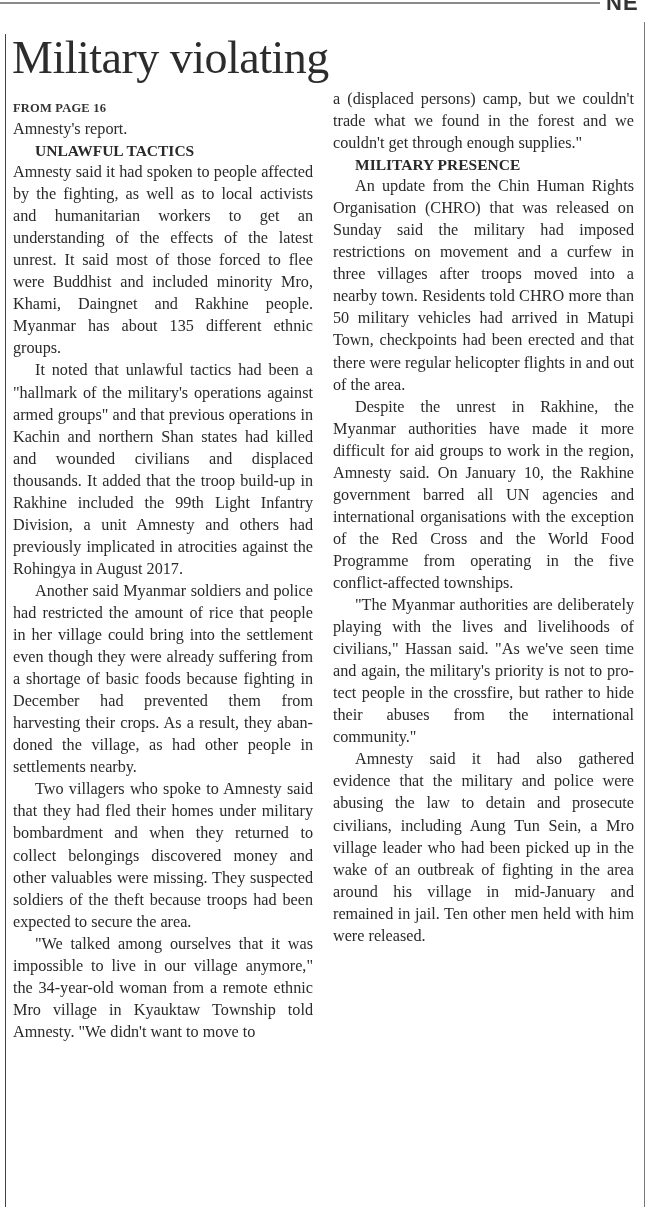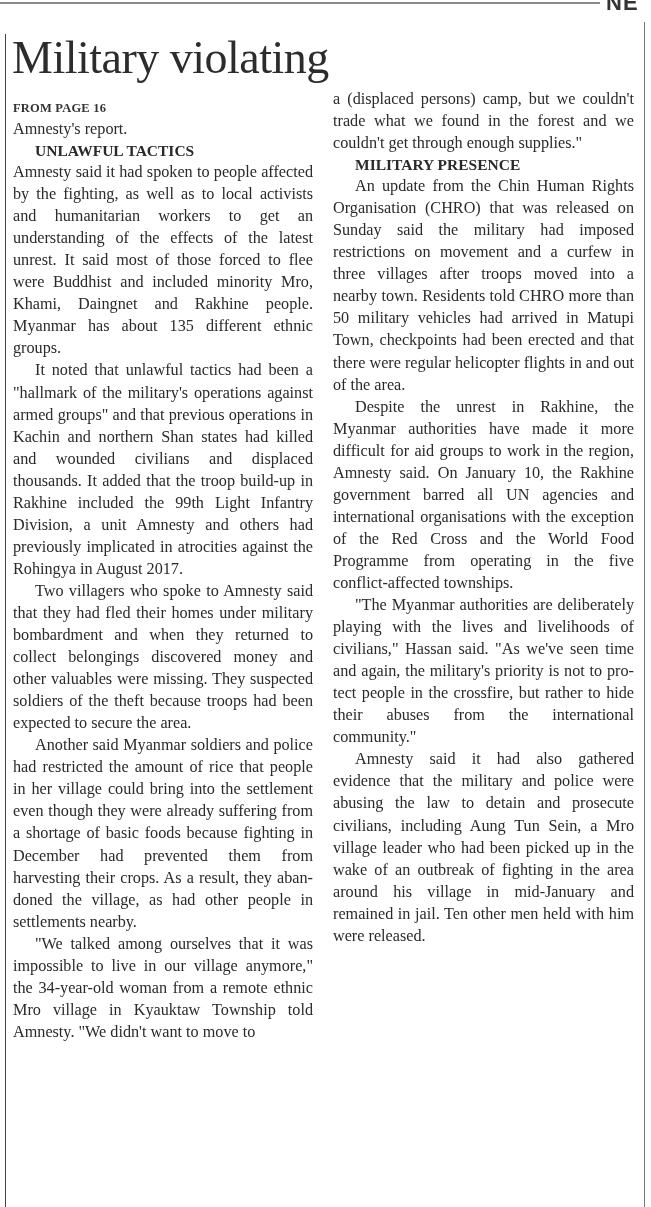--- a/index.html
+++ b/index.html
@@ -61,22 +61,22 @@
 <div class="right-border"></div>
 
 <h1 class="headline">Military violating</h1>
 
 <div class="col col-left">
   <div class="kicker">FROM PAGE 16</div>
   <p class="noindent">Amnesty's report.</p>
   <p class="subhead">UNLAWFUL TACTICS</p>
   <p class="noindent">Amnesty said it had spoken to peo­ple affected by the fighting, as well as to local activists and humanitarian workers to get an understanding of the effects of the latest unrest. It said most of those forced to flee were Buddhist and included minority Mro, Khami, Daingnet and Rakhine people. Myanmar has about 135 different ethnic groups.</p>
   <p>It noted that unlawful tactics had been a "hallmark of the military's operations against armed groups" and that previous operations in Kachin and northern Shan states had killed and wounded civilians and displaced thousands. It added that the troop build-up in Rakhine included the 99th Light Infantry Division, a unit Amnesty and others had previously implicated in atrocities against the Rohingya in August 2017.</p>
+  <p>Another said Myanmar soldiers and police had restricted the amount of rice that people in her village could bring into the settlement even though they were already suffering from a shortage of basic foods because fighting in December had prevented them from harvesting their crops. As a result, they aban­doned the village, as had other peo­ple in settlements nearby.</p>
   <p>Two villagers who spoke to Amnesty said that they had fled their homes under military bombardment and when they returned to collect belongings discovered money and other valuables were missing. They suspected soldiers of the theft because troops had been expected to secure the area.</p>
-  <p>Another said Myanmar soldiers and police had restricted the amount of rice that people in her village could bring into the settlement even though they were already suffering from a shortage of basic foods because fighting in December had prevented them from harvesting their crops. As a result, they aban­doned the village, as had other peo­ple in settlements nearby.</p>
   <p>"We talked among ourselves that it was impossible to live in our vil­lage anymore," the 34-year-old woman from a remote ethnic Mro village in Kyauktaw Township told Amnesty. "We didn't want to move to</p>
 </div>
 
 <div class="col col-right">
   <p class="noindent">a (displaced persons) camp, but we couldn't trade what we found in the forest and we couldn't get through enough supplies."</p>
   <p class="subhead">MILITARY PRESENCE</p>
   <p>An update from the Chin Human Rights Organisation (CHRO) that was released on Sunday said the military had imposed restrictions on move­ment and a curfew in three villages after troops moved into a nearby town. Residents told CHRO more than 50 military vehicles had arrived in Matupi Town, checkpoints had been erected and that there were regular helicopter flights in and out of the area.</p>
   <p>Despite the unrest in Rakhine, the Myanmar authorities have made it more difficult for aid groups to work in the region, Amnesty said. On January 10, the Rakhine government barred all UN agencies and interna­tional organisations with the excep­tion of the Red Cross and the World Food Programme from operating in the five conflict-affected townships.</p>
   <p>"The Myanmar authorities are deliberately playing with the lives and livelihoods of civilians," Hassan said. "As we've seen time and again, the military's priority is not to pro­tect people in the crossfire, but rather to hide their abuses from the international community."</p>
   <p>Amnesty said it had also gathered evidence that the military and police were abusing the law to detain and prosecute civilians, including Aung Tun Sein, a Mro village leader who had been picked up in the wake of an outbreak of fighting in the area around his village in mid-January and remained in jail. Ten other men held with him were released.</p>

